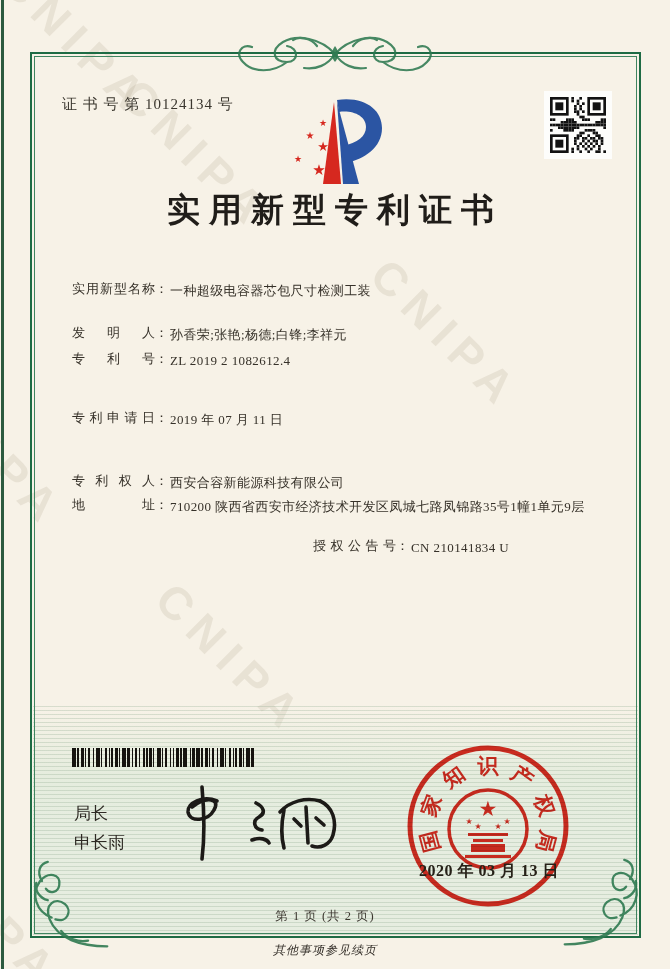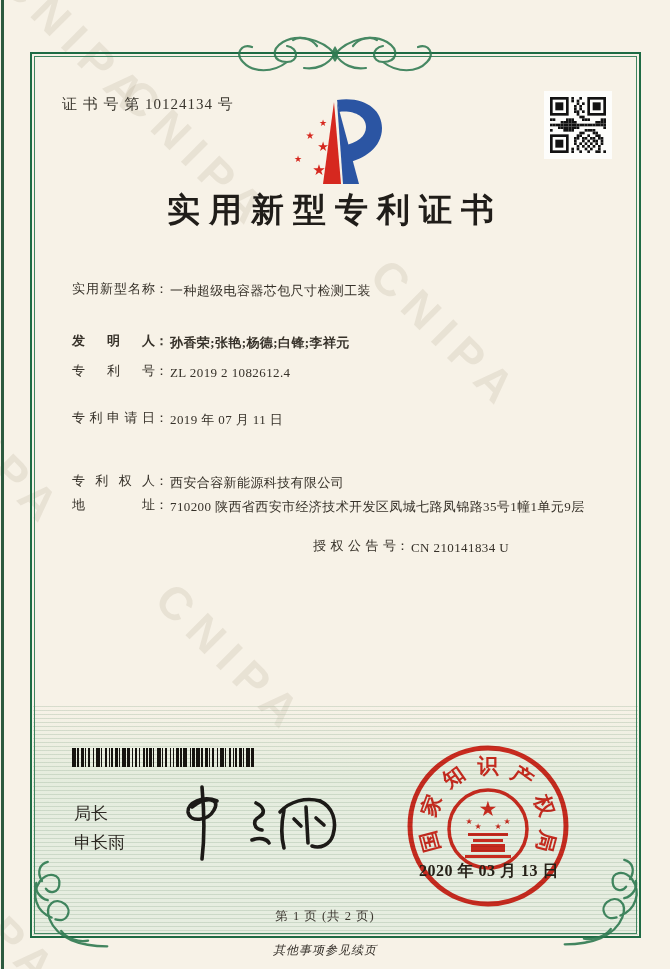--- a/index.html
+++ b/index.html
@@ -48,21 +48,21 @@
   .qr{position:absolute;left:550px;top:97px;width:56px;height:56px;z-index:3;}
   .title{
     position:absolute;left:0;top:188px;width:670px;text-align:center;z-index:3;
     font-size:33px;font-weight:bold;letter-spacing:9px;color:#201d19;
   }
   
   .fr{position:absolute;left:72px;z-index:3;font-size:13px;color:#363129;width:545px;}
   .flabel{display:inline-block;width:83px;text-align:justify;text-align-last:justify;vertical-align:top;}
   .fcolon{display:inline-block;width:15px;vertical-align:top;}
   .fvalue{display:inline-block;vertical-align:top;letter-spacing:.4px;max-width:440px;line-height:21px;}
-  .r-name{top:280px;}  .r-inv{top:332px;font-weight:bold;}  .r-pno{top:362px;}
+  .r-name{top:280px;}  .r-inv{top:324px;}  .r-pno{top:350px;}
   .r-fdate{top:409px;} .r-pat{top:472px;}  .r-addr{top:496px;} .r-grant{top:537px;}
   .grant2{position:absolute;left:241px;top:0;}
   
   .paras{position:absolute;left:72px;top:568px;width:533px;z-index:3;}
   .paras p{
     margin:0 0 7px 0;font-size:15px;line-height:22.4px;text-indent:2em;
     font-style:italic;letter-spacing:.3px;color:#3b342b;
   }
   
   .barcode{position:absolute;left:72px;top:748px;width:186px;height:19px;z-index:3;}

